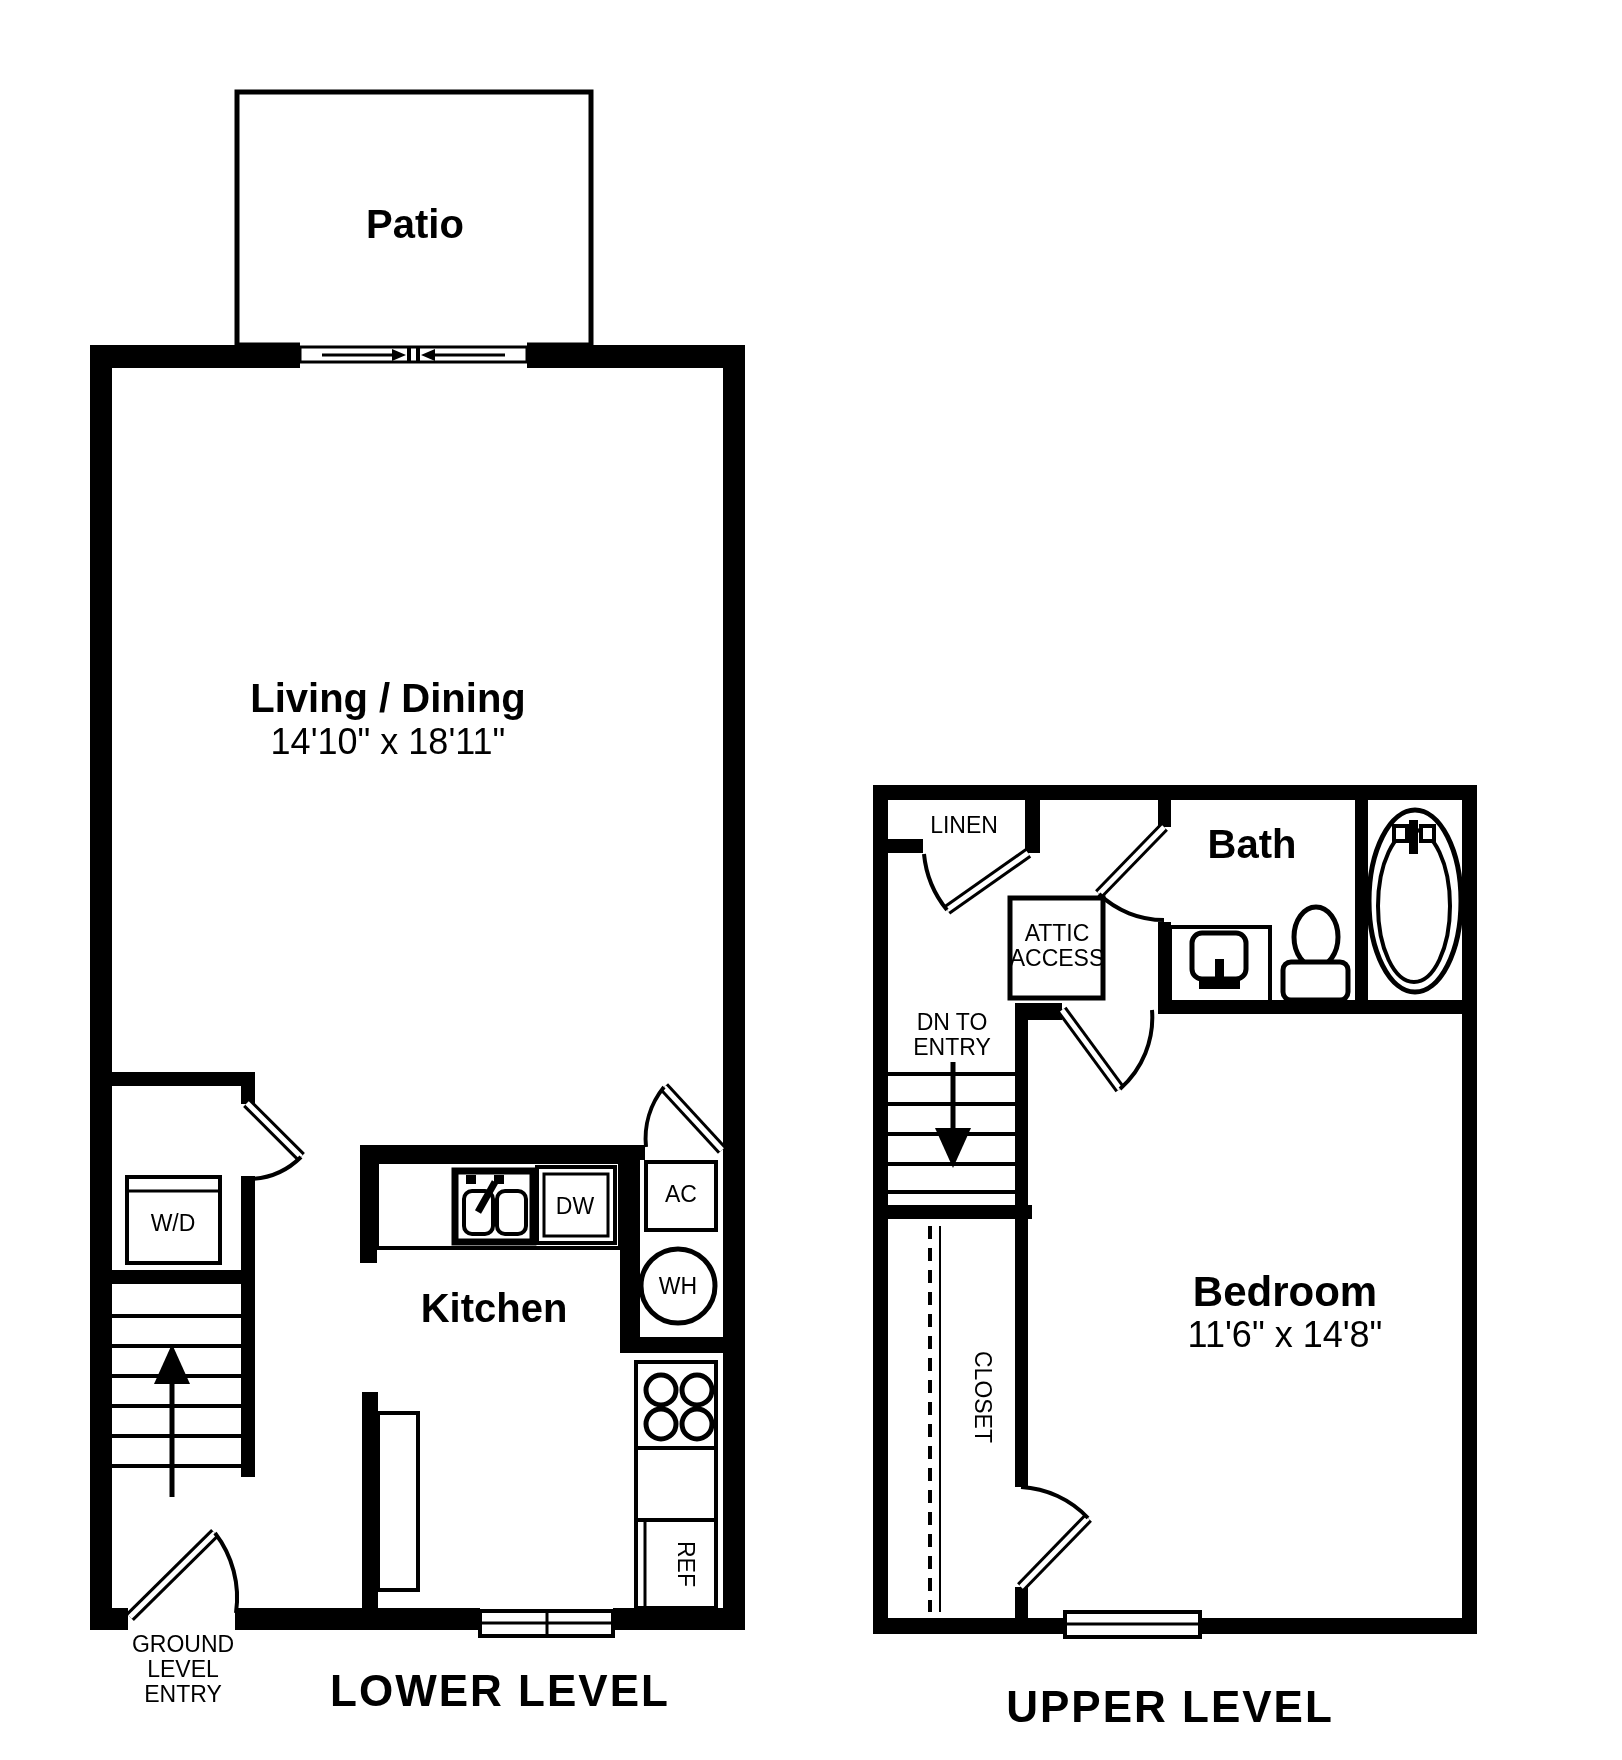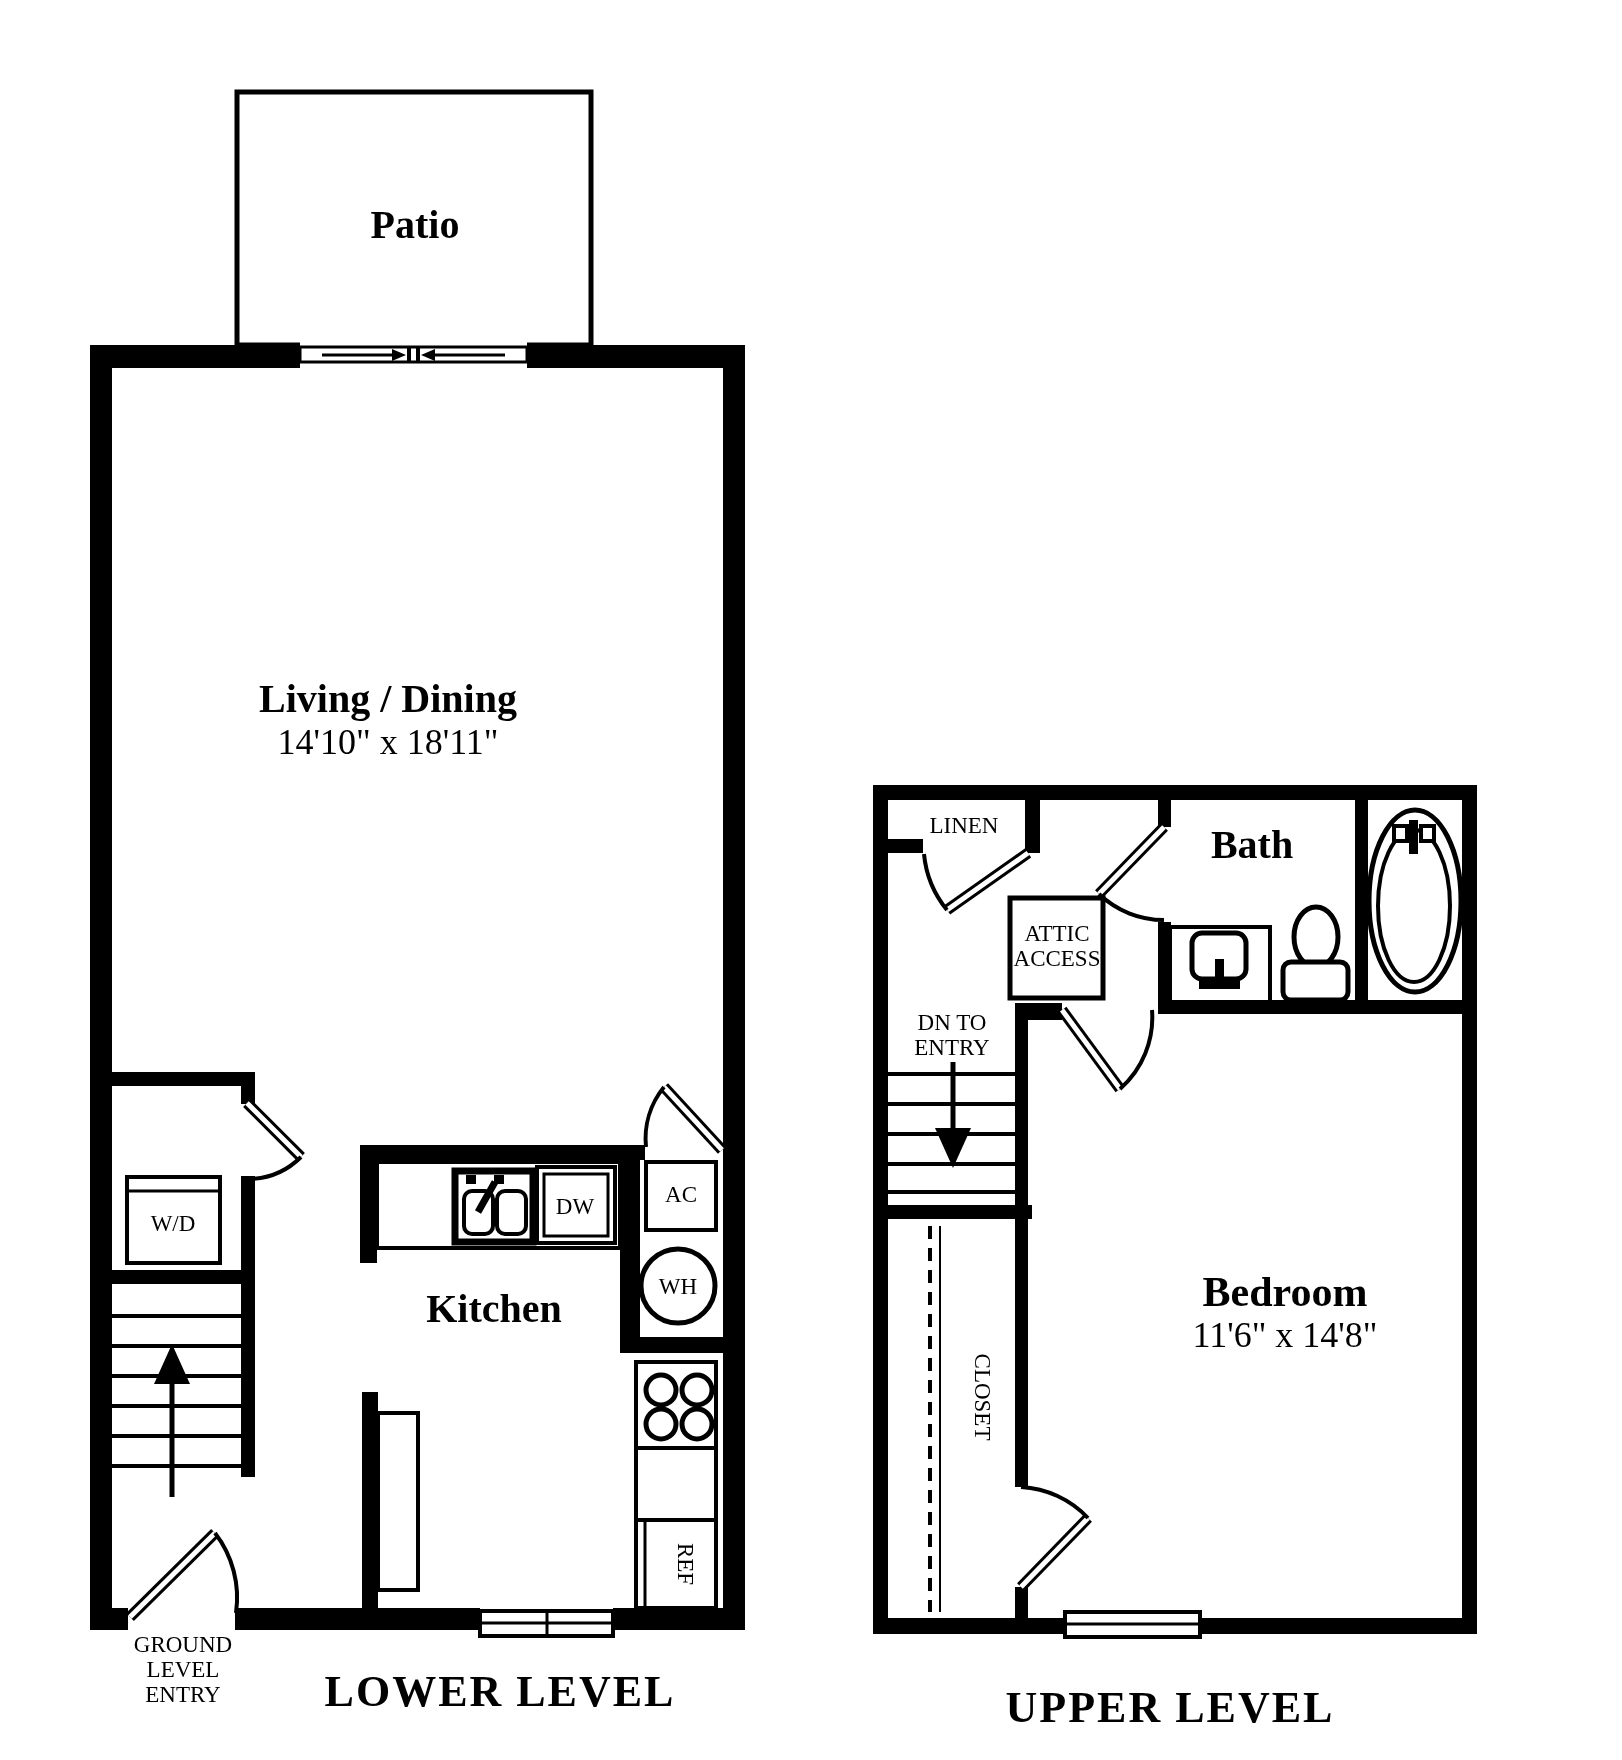--- a/index.html
+++ b/index.html
@@ -1,16 +1,16 @@
 <!DOCTYPE html>
 <html><head>
 <meta charset="utf-8">
 <style>
   html,body{margin:0;padding:0;background:#ffffff;}
-  .stage{width:1622px;height:1760px;background:#ffffff;position:relative;font-family:Liberation Serif, serif;}
+  .stage{width:1622px;height:1760px;background:#ffffff;position:relative;font-family:Liberation Sans, sans-serif;}
   svg{display:block;}
   .wall{fill:#000000;stroke:none;}
   .thin{fill:#ffffff;stroke:#000000;}
   .nofill{fill:none;stroke:#000000;}
   .leafA{stroke:#000000;stroke-width:11;fill:none;}
   .leafB{stroke:#ffffff;stroke-width:5;fill:none;}
   .arc{stroke:#000000;stroke-width:4;fill:none;}
   text{fill:#000000;}
   .room-label{font-size:40px;font-weight:bold;}
   .big-label{font-size:42px;font-weight:bold;}

